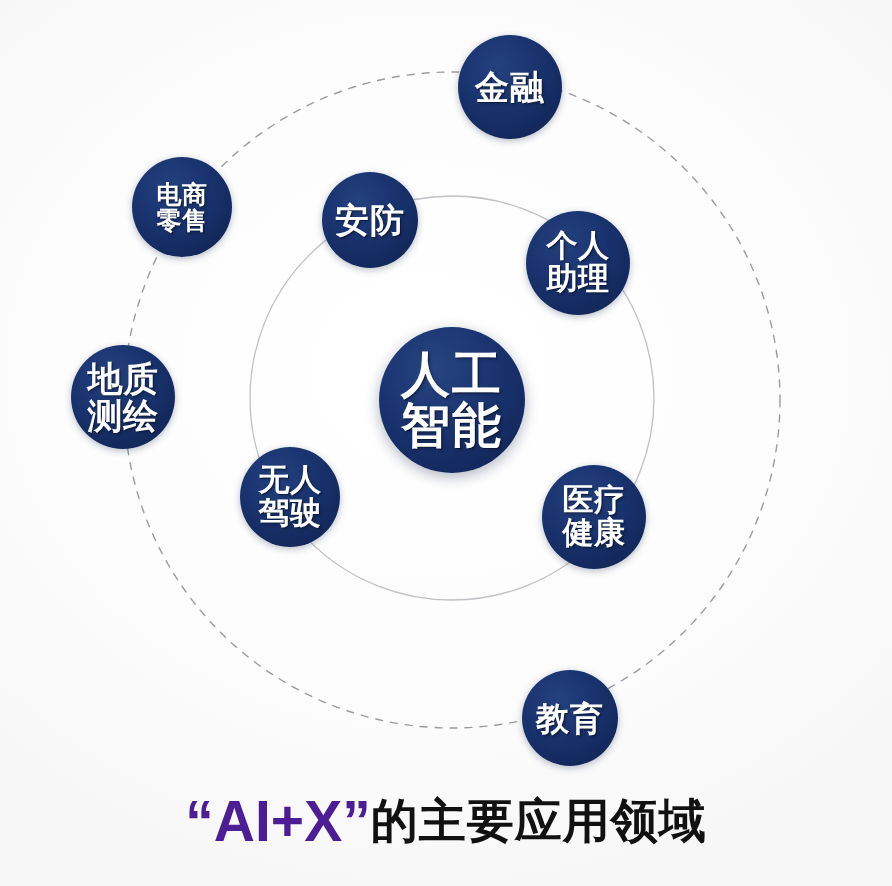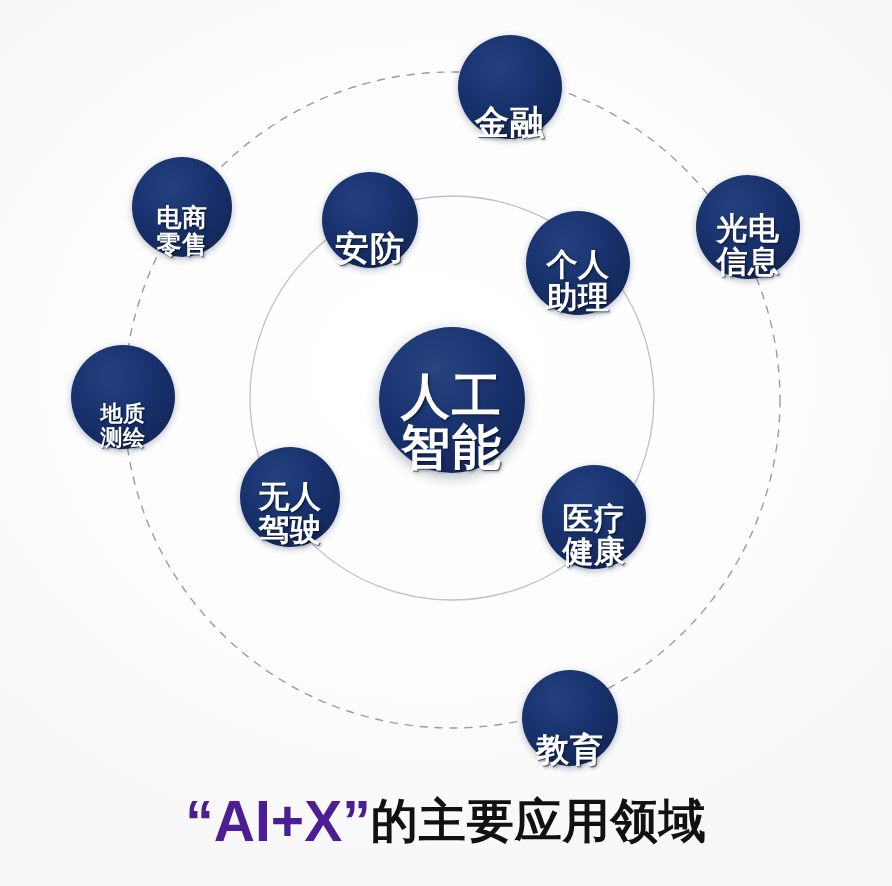--- a/index.html
+++ b/index.html
@@ -42,21 +42,21 @@
     height: 886px;
     pointer-events: none;
   }
 
   .node {
     position: absolute;
     border-radius: 50%;
     background: radial-gradient(circle at 38% 30%, #24417e 0%, #1a3470 38%, #142a5e 72%, #102349 100%);
     box-shadow: 0 2px 7px rgba(20,35,70,0.30);
     display: flex;
-    align-items: flex-end;
+    align-items: center;
     justify-content: center;
     text-align: center;
     box-sizing: border-box;
   }
 
   .node-label {
     color: #ffffff;
     font-weight: 700;
     line-height: 1.0;
     letter-spacing: 0.5px;
@@ -78,21 +78,21 @@
     box-shadow: 0 4px 14px rgba(18,32,66,0.33);
   }
   #node-center .node-label {
     font-size: 49px;
     line-height: 1.04;
     letter-spacing: 2px;
   }
 
   
   #node-anfang      { left: 322px; top: 172px; width: 96px;  height: 96px; }
-  #node-anfang .node-label { font-size: 34px; letter-spacing: 1px; font-family: Liberation Mono, monospace; }
+  #node-anfang .node-label { font-size: 34px; letter-spacing: 1px; }
 
   #node-assistant   { left: 526px; top: 211px; width: 104px; height: 104px; }
   #node-assistant .node-label { font-size: 31px; line-height: 1.06; }
 
   #node-driving     { left: 240px; top: 447px; width: 100px; height: 100px; }
   #node-driving .node-label { font-size: 31px; line-height: 1.06; }
 
   #node-medical     { left: 542px; top: 465px; width: 104px; height: 104px; }
   #node-medical .node-label { font-size: 31px; line-height: 1.06; }
 
@@ -100,21 +100,21 @@
   #node-finance     { left: 458px; top: 35px;  width: 104px; height: 104px; }
   #node-finance .node-label { font-size: 34px; letter-spacing: 1px; }
 
   #node-ecommerce   { left: 132px; top: 157px; width: 100px; height: 100px; }
   #node-ecommerce .node-label { font-size: 25px; line-height: 1.06; }
 
   #node-optoelec    { left: 696px; top: 175px; width: 104px; height: 104px; }
   #node-optoelec .node-label { font-size: 31px; line-height: 1.06; }
 
   #node-geology     { left: 71px;  top: 345px; width: 104px; height: 104px; }
-  #node-geology .node-label { font-size: 22px; line-height: 1.06; }
+  #node-geology .node-label { font-size: 35px; line-height: 1.06; }
 
   #node-hydro       { left: 719px; top: 449px; width: 100px; height: 100px; }
   #node-hydro .node-label { font-size: 31px; line-height: 1.06; }
 
   #node-mechanical  { left: 257px; top: 634px; width: 106px; height: 106px; }
   #node-mechanical .node-label { font-size: 32px; line-height: 1.06; }
 
   #node-education   { left: 522px; top: 670px; width: 96px;  height: 96px; }
   #node-education .node-label { font-size: 33px; letter-spacing: 1px; }
 
@@ -180,24 +180,20 @@
 
   <div class="node" id="node-finance" style="left: 458px; top: 35px; width: 104px; height: 104px;">
     <span class="node-label">金融</span>
   </div>
 
   <div class="node" id="node-ecommerce" style="left: 132px; top: 157px; width: 100px; height: 100px;">
     <span class="node-label">电商
 零售</span>
   </div>
 
-  <div class="node" id="node-optoelec" style="left: 696px; top: 175px; width: 104px; height: 104px;">
-    <span class="node-label">光电
-信息</span>
-  </div>
 
   <div class="node" id="node-geology" style="left: 71px; top: 345px; width: 104px; height: 104px;">
     <span class="node-label">地质
 测绘</span>
   </div>
 
 
 
   <div class="node" id="node-education" style="left: 522px; top: 670px; width: 96px; height: 96px;">
     <span class="node-label">教育</span>

